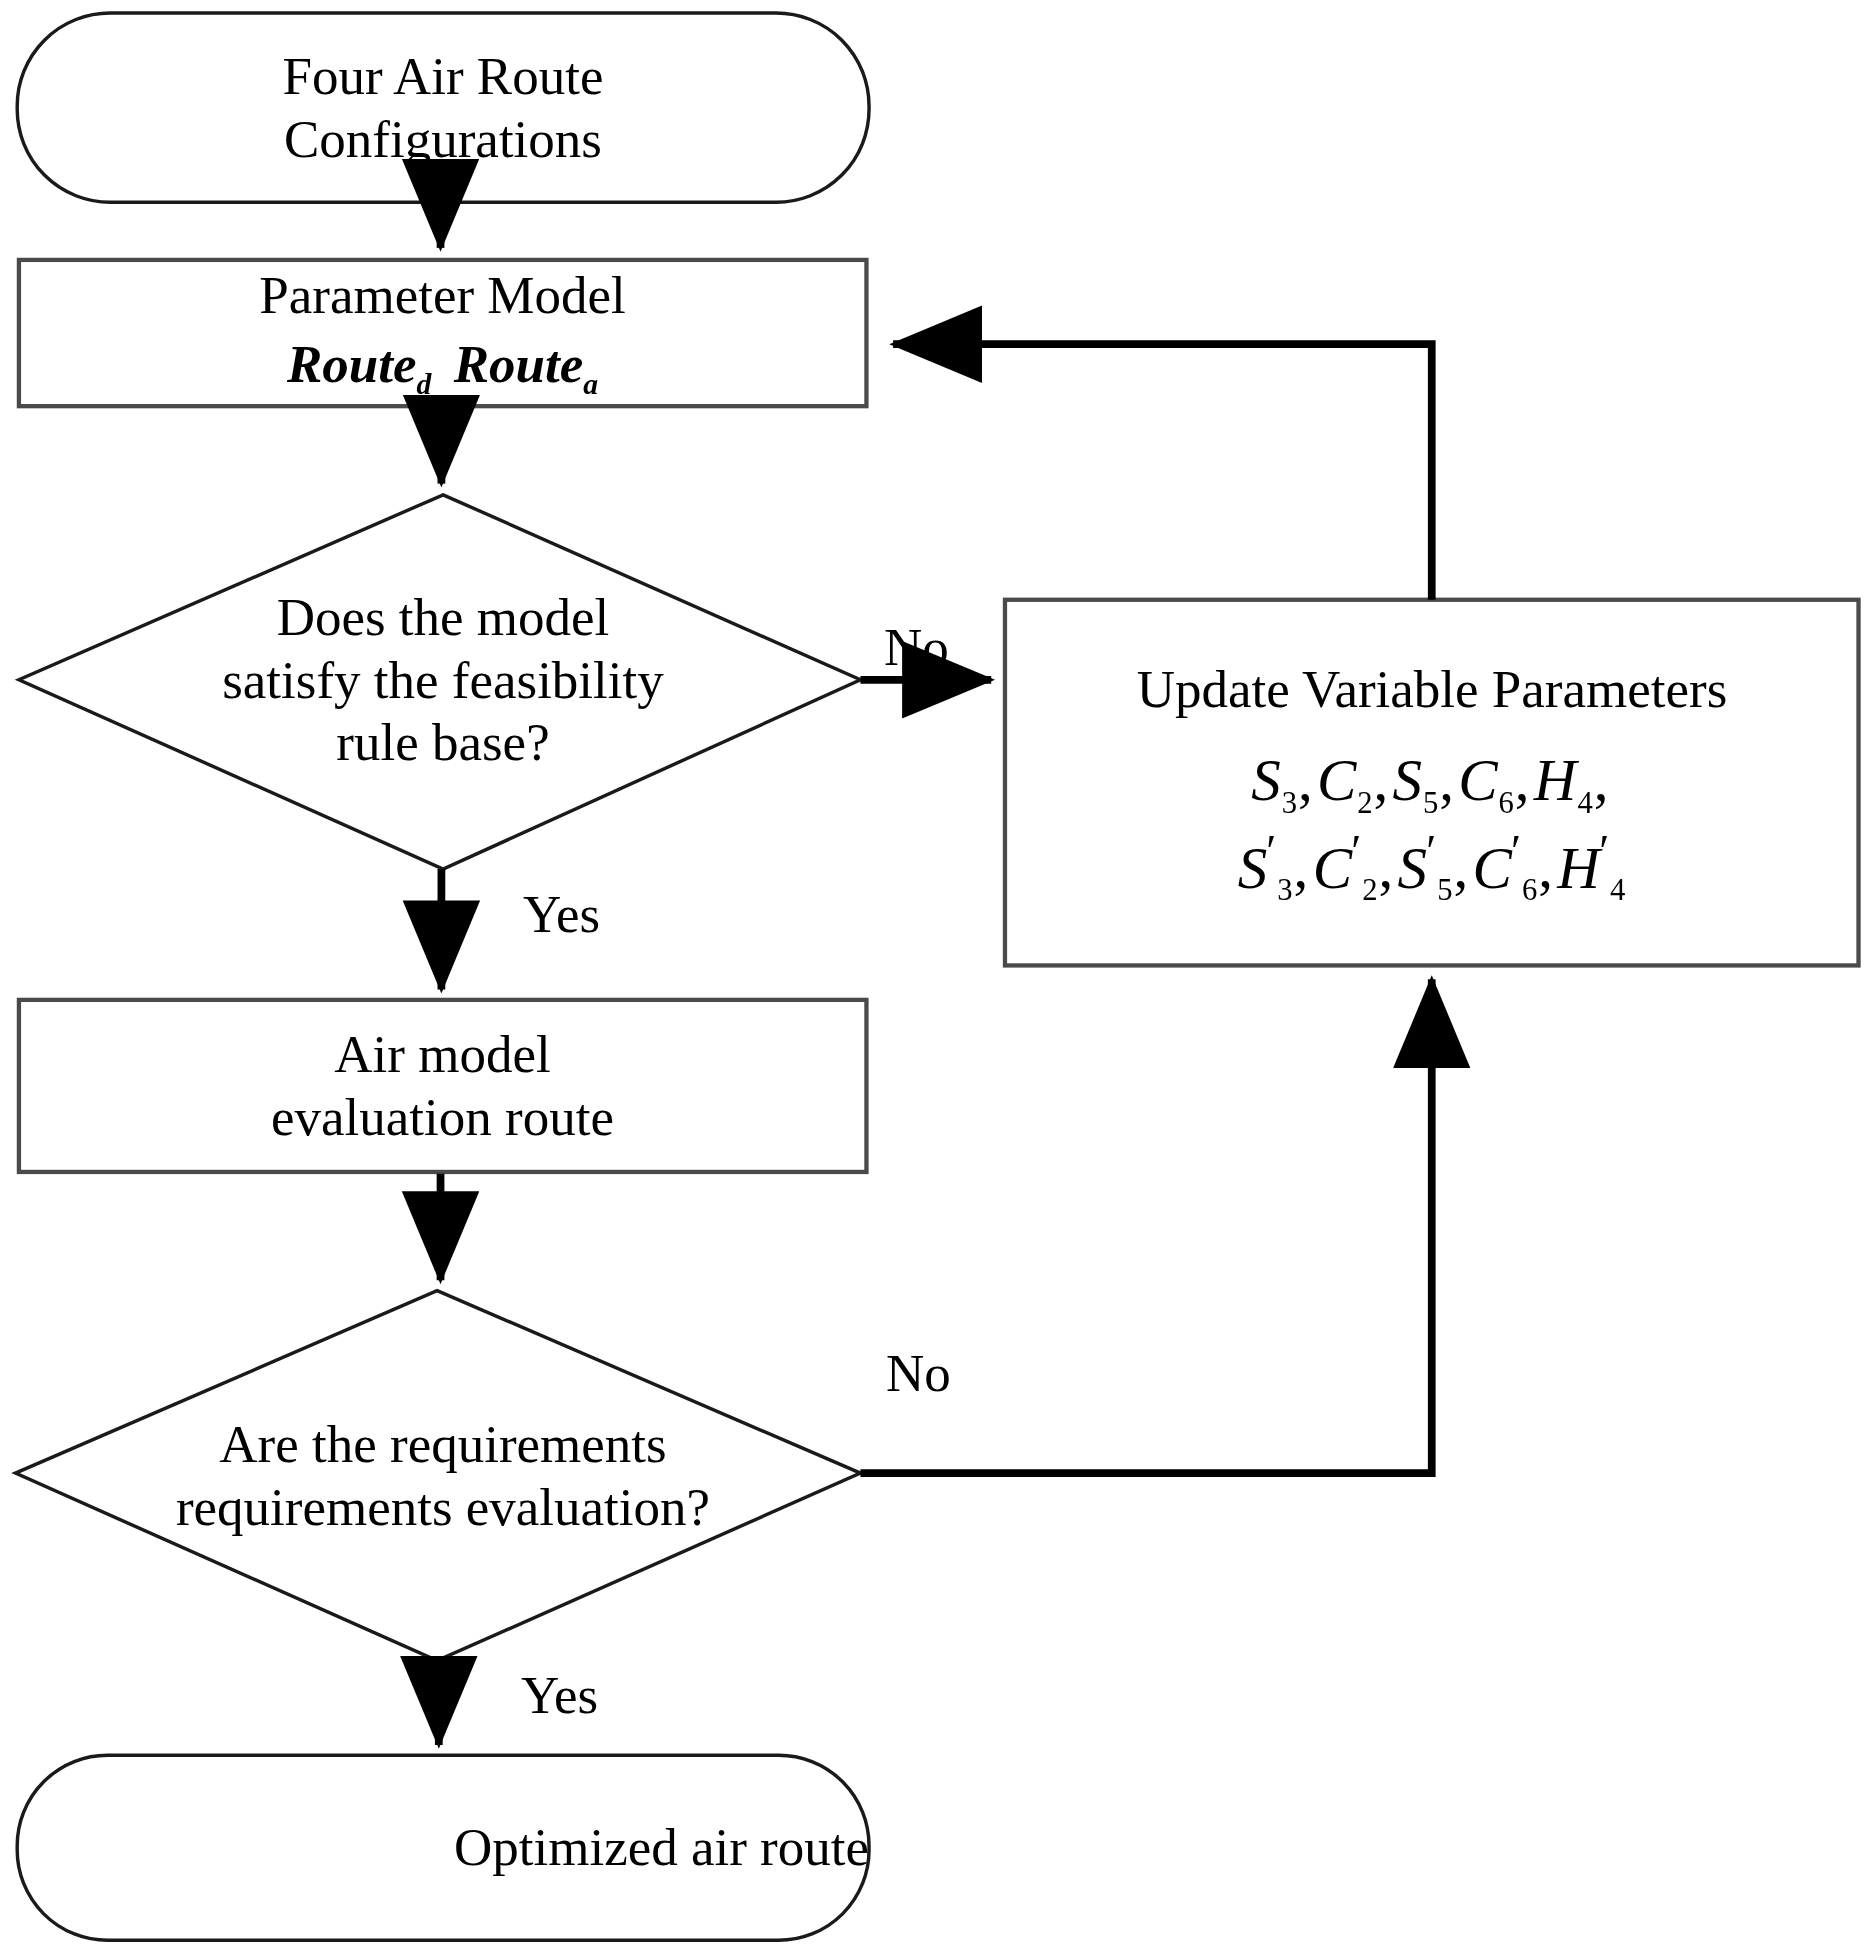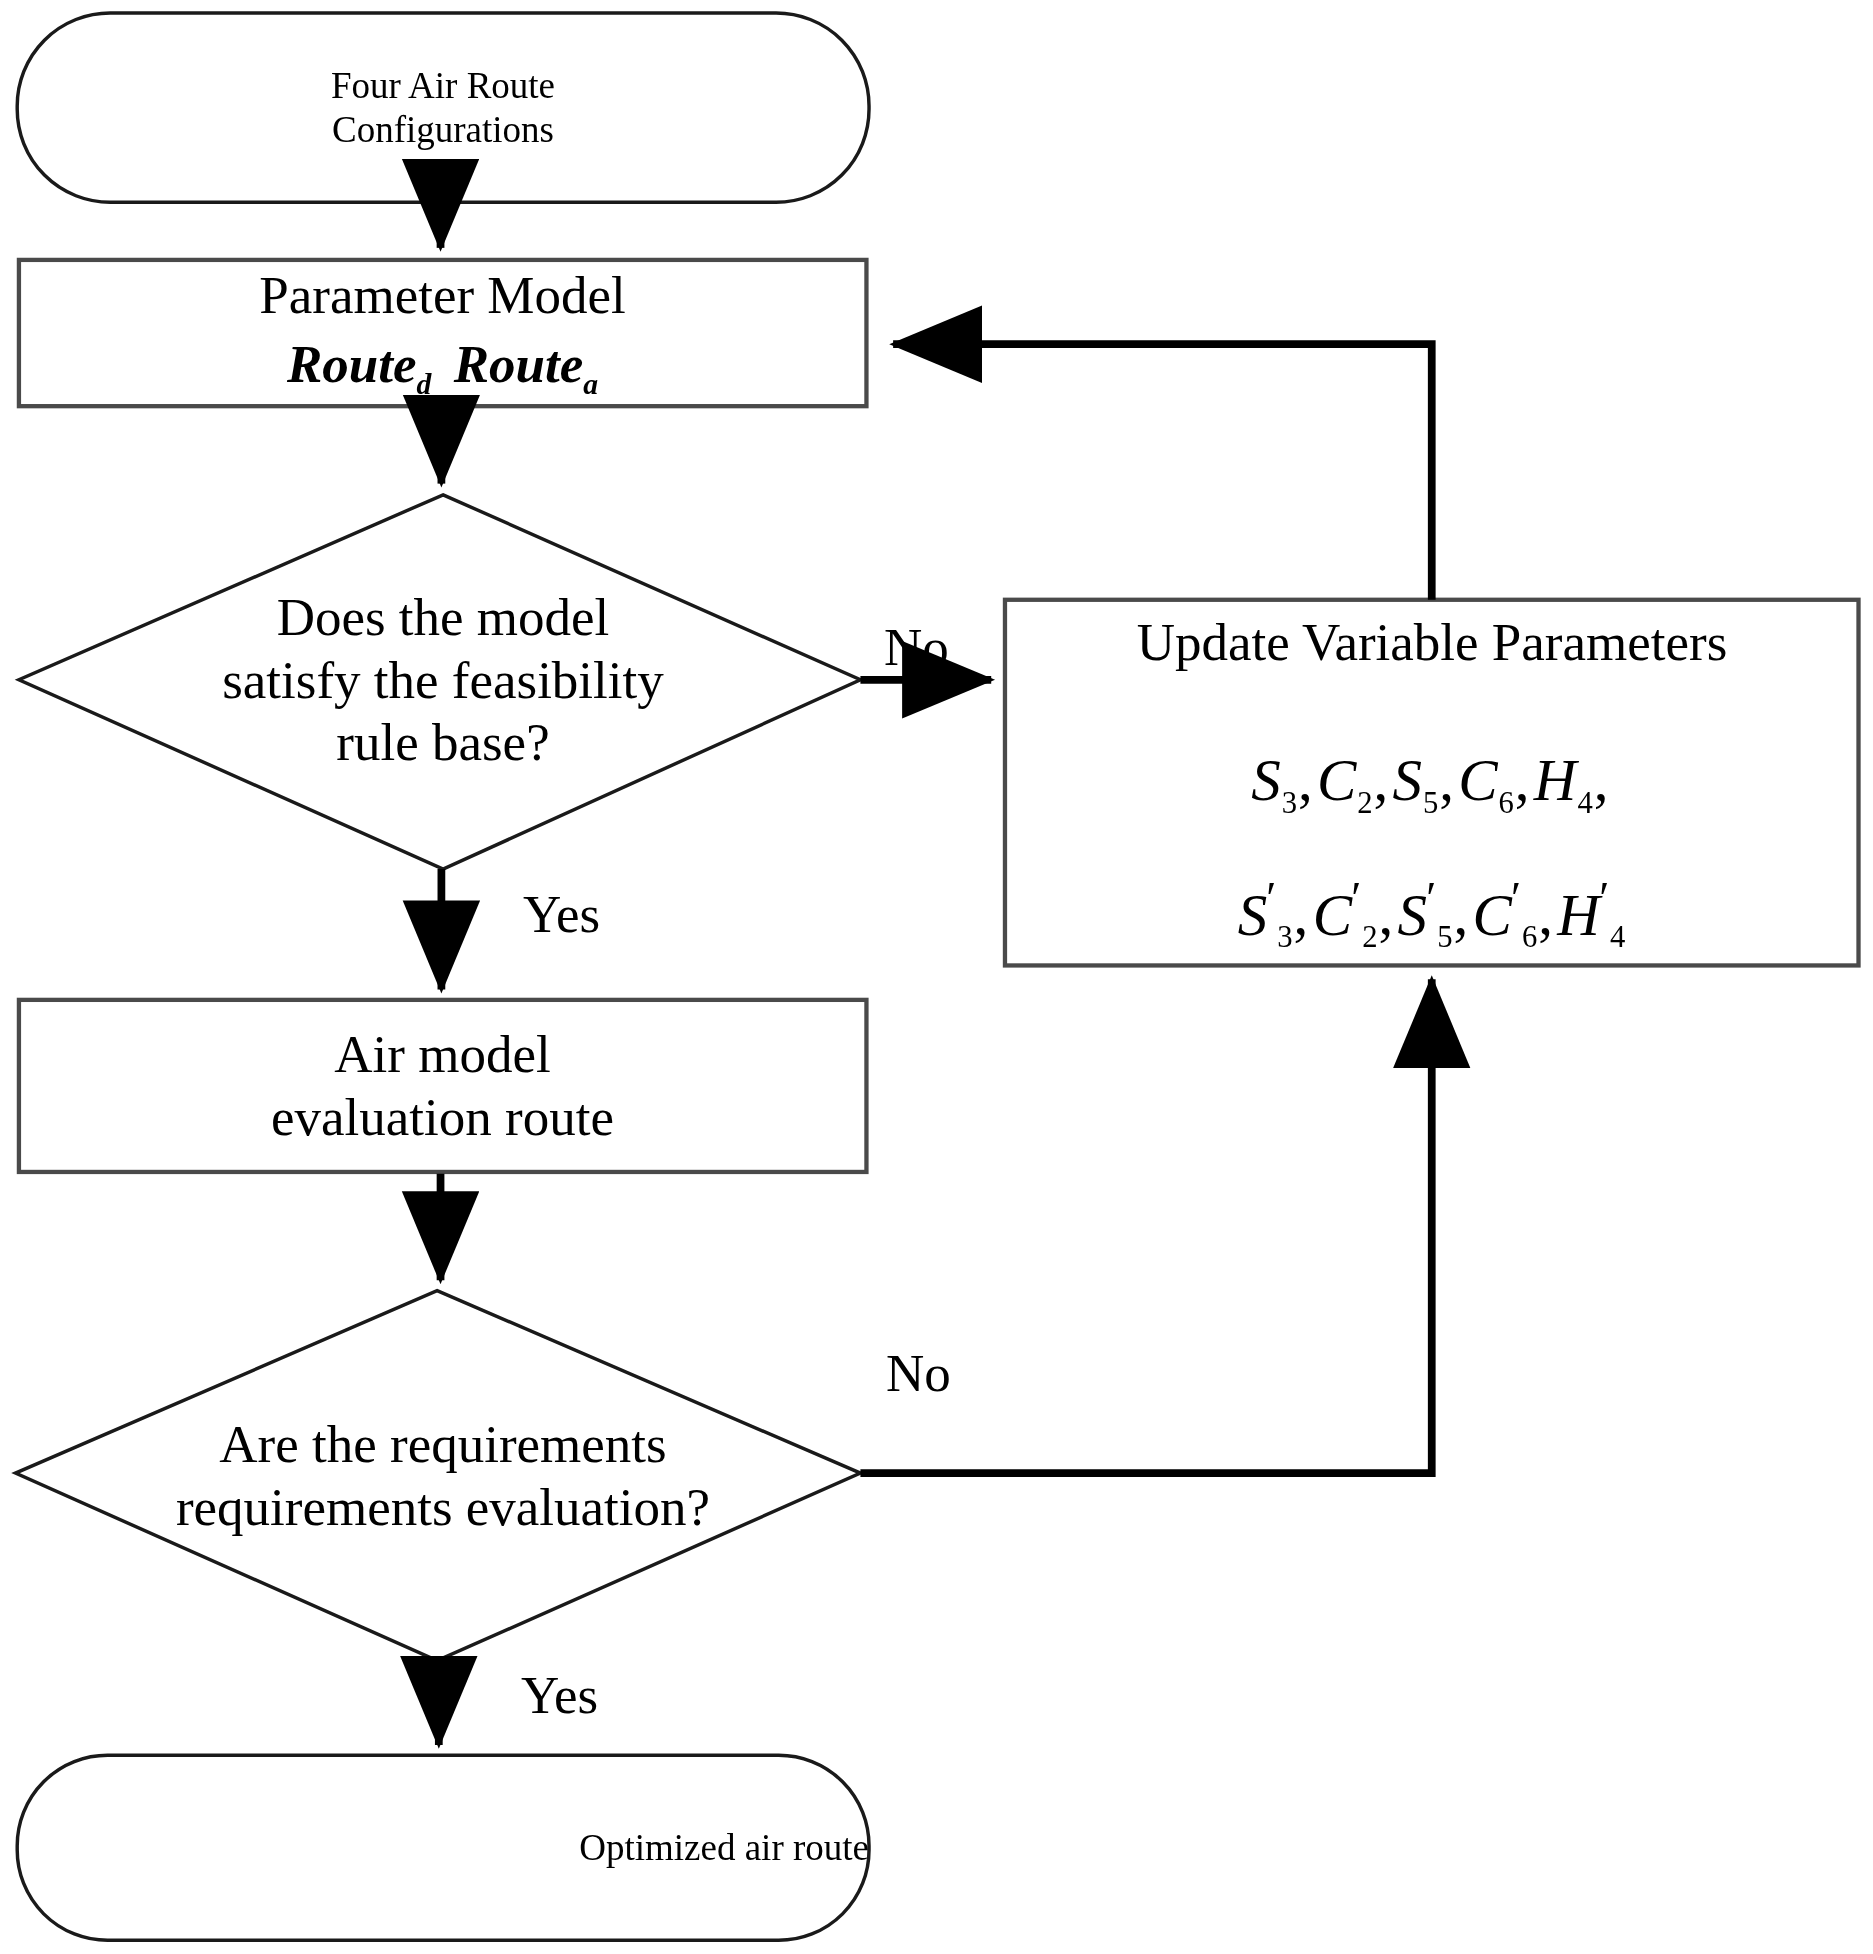--- a/index.html
+++ b/index.html
@@ -28,21 +28,21 @@
     position: absolute;
     display: flex;
     flex-direction: column;
     align-items: center;
     justify-content: center;
     text-align: center;
     line-height: 1.18;
     pointer-events: none;
   }
   .t-start {
-    font-size: 37px;
+    font-size: 53px;
   }
   .t-box {
     font-size: 53px;
   }
   .t-diamond {
     font-size: 53px;
   }
   .t-update {
     font-size: 53px;
   }
@@ -145,21 +145,21 @@
     <div>rule base?</div>
   </div>
 
   <div class="node-label t-box" style="left:19px; top:260px; width:847px; height:146px;">
     <div>Parameter Model</div>
     <div class="route-line">
       <span>Route</span><span class="sub">d</span><span class="route-gap"></span><span>Route</span><span class="sub">a</span>
     </div>
   </div>
 
-  <div class="node-label t-update" style="left:1005px; top:600px; width:854px; height:366px;gap:47px;">
+  <div class="node-label t-update" style="left:1005px; top:600px; width:854px; height:366px;">
     <div style="margin-bottom:26px;">Update Variable Parameters</div>
     <div class="math-line" id="math-row-1"><span>S</span><span class="sub">3</span><span class="cm">,</span><span>C</span><span class="sub">2</span><span class="cm">,</span><span>S</span><span class="sub">5</span><span class="cm">,</span><span>C</span><span class="sub">6</span><span class="cm">,</span><span>H</span><span class="sub">4</span><span class="cm">,</span></div>
     <div class="math-line" id="math-row-2" style="margin-top:3.4px;"><span>S</span><span class="pr">′</span><span class="sub">3</span><span class="cm">,</span><span>C</span><span class="pr">′</span><span class="sub">2</span><span class="cm">,</span><span>S</span><span class="pr">′</span><span class="sub">5</span><span class="cm">,</span><span>C</span><span class="pr">′</span><span class="sub">6</span><span class="cm">,</span><span>H</span><span class="pr">′</span><span class="sub">4</span></div>
   </div>
 
   <div class="node-label t-box" style="left:19px; top:1000px; width:847px; height:172px;">
     <div>Air model</div>
     <div>evaluation route</div>
   </div>
 

